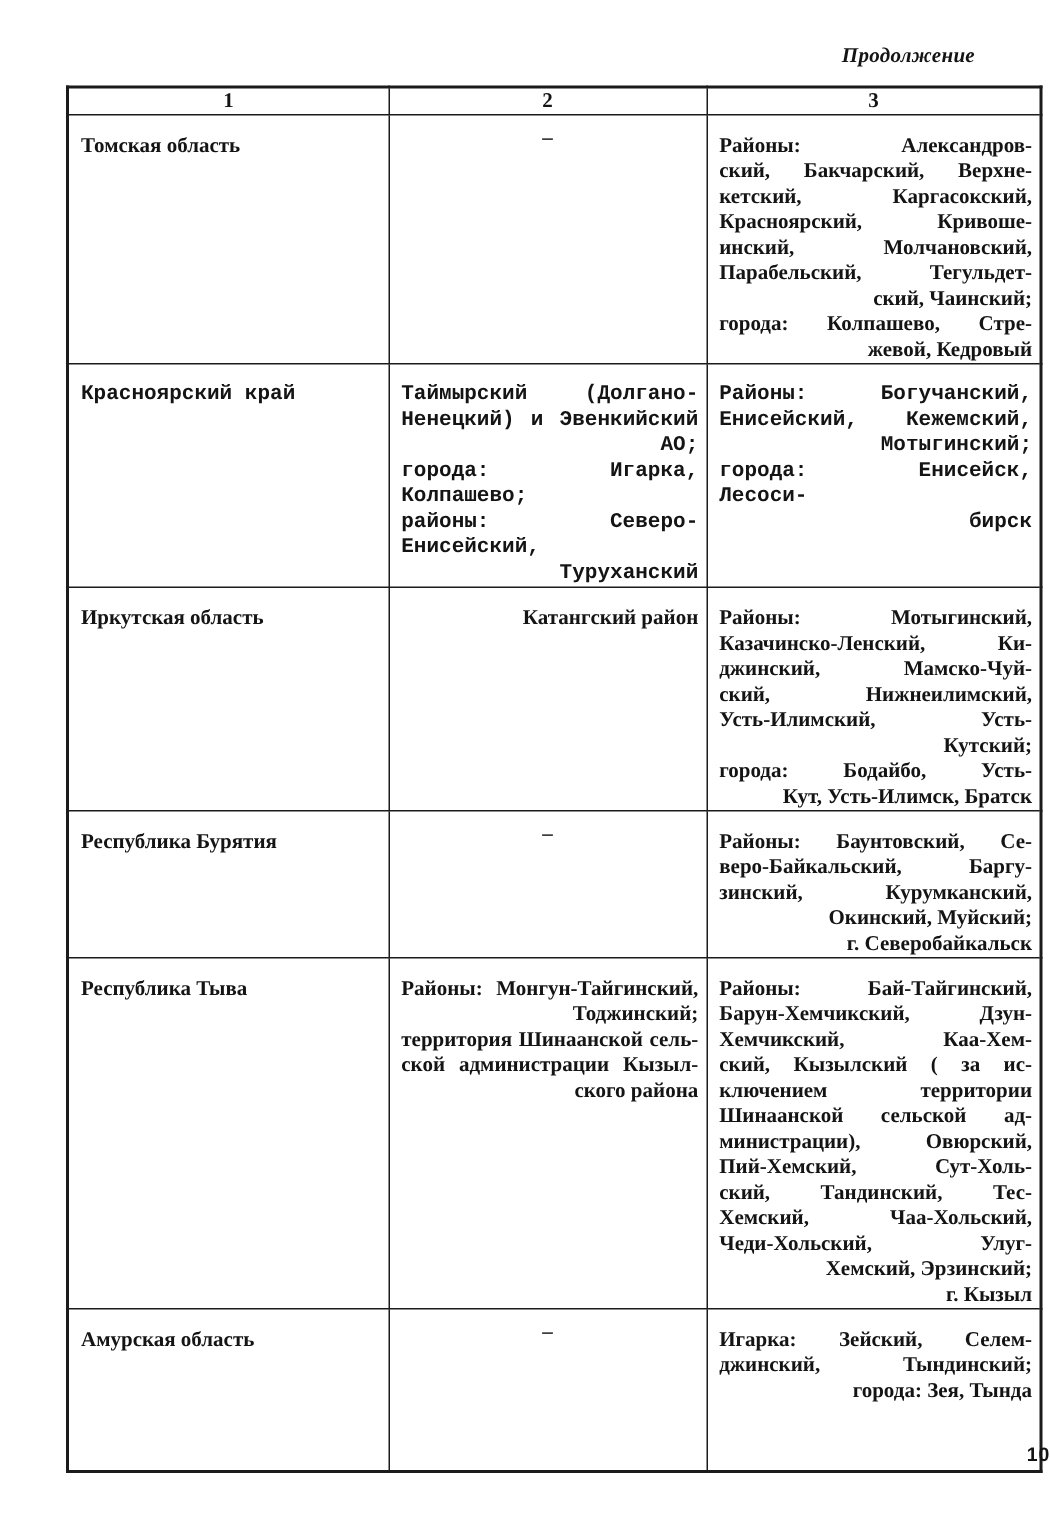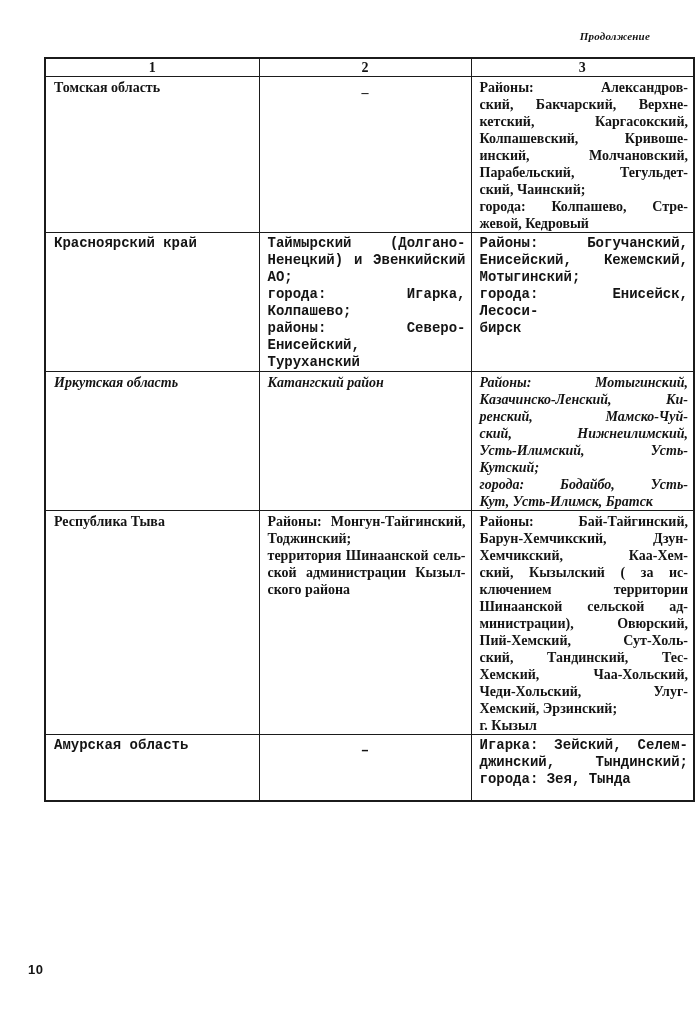--- a/index.html
+++ b/index.html
@@ -11,21 +11,21 @@
     position: relative;
     overflow: hidden;
   }
   .page { position: absolute; inset: 0; background: #fff; }
 
   .continuation {
     position: absolute;
     top: 30px; right: 50px;
     font-style: italic;
     font-weight: 700;
-    font-size: 11px;
+    font-size: 14px;
     letter-spacing: 0.2px;
   }
 
   table.regions {
     position: absolute;
     left: 44px; top: 57px;
     width: 649px;
     border-collapse: collapse;
     table-layout: fixed;
     border: 2px solid #1b1b1b;
@@ -38,30 +38,30 @@
     border: 1.5px solid #1b1b1b;
     vertical-align: top;
     font-size: 14px;
     line-height: 17px;
     font-weight: 700;
     overflow: hidden;
   }
   thead tr { height: 18px; }
   th { text-align: center; padding: 0; line-height: 17px; }
 
-  td { padding: 2px 5px 0 8px; }
+  td { padding: 12px 5px 0 8px; }
   td.dash { text-align: center; padding: 7px 0 0 0; }
 
-  .ln { white-space: normal; }
+  .ln { white-space: normal; text-align: right; }
   .ln.j { text-align: justify; text-align-last: justify; }
 
   .pageno {
     position: absolute;
-    top: 962px; left: 28px; width: 660px;
-    text-align: left;
+    top: 962px; left: 40px; width: 660px;
+    text-align: right;
     font-family: "Liberation Sans", "DejaVu Sans", sans-serif;
     font-size: 13px;
     font-weight: 700;
     letter-spacing: 0.5px;
   }
 </style>
 </head>
 <body>
 
 <div class="page">
@@ -82,21 +82,21 @@
       </tr>
     </thead>
     <tbody id="rows">
         <tr style="height: 156px;">
           <td>Томская область</td>
           <td class="dash">–</td>
           <td>
             <div class="ln j">Районы: Александров-</div>
             <div class="ln j">ский, Бакчарский, Верхне-</div>
             <div class="ln j">кетский, Каргасокский,</div>
-            <div class="ln j">Колпашевский, Кривоше-</div>
+            <div class="ln j">Красноярский, Кривоше-</div>
             <div class="ln j">инский, Молчановский,</div>
             <div class="ln j">Парабельский, Тегульдет-</div>
             <div class="ln">ский, Чаинский;</div>
             <div class="ln j">города: Колпашево, Стре-</div>
             <div class="ln">жевой, Кедровый</div>
           </td>
         </tr>
         <tr style="height: 105px; font-family: Liberation Mono, monospace;">
           <td>Красноярский край</td>
           <td>
@@ -108,34 +108,45 @@
             <div class="ln">Туруханский</div>
           </td>
           <td>
             <div class="ln j">Районы: Богучанский,</div>
             <div class="ln j">Енисейский, Кежемский,</div>
             <div class="ln">Мотыгинский;</div>
             <div class="ln j">города: Енисейск, Лесоси-</div>
             <div class="ln">бирск</div>
           </td>
         </tr>
-        <tr style="height: 139px; font-style: italic;">
+        <tr style="height: 139px;">
           <td>Иркутская область</td>
           <td>
             <div class="ln">Катангский район</div>
           </td>
           <td>
             <div class="ln j">Районы: Мотыгинский,</div>
             <div class="ln j">Казачинско-Ленский, Ки-</div>
-            <div class="ln j">ренский, Мамско-Чуй-</div>
+            <div class="ln j">джинский, Мамско-Чуй-</div>
             <div class="ln j">ский, Нижнеилимский,</div>
             <div class="ln j">Усть-Илимский, Усть-</div>
             <div class="ln">Кутский;</div>
             <div class="ln j">города: Бодайбо, Усть-</div>
             <div class="ln">Кут, Усть-Илимск, Братск</div>
+          </td>
+        </tr>
+        <tr style="height: 85px;">
+          <td>Республика Бурятия</td>
+          <td class="dash">–</td>
+          <td>
+            <div class="ln j">Районы: Баунтовский, Се-</div>
+            <div class="ln j">веро-Байкальский, Баргу-</div>
+            <div class="ln j">зинский, Курумканский,</div>
+            <div class="ln">Окинский, Муйский;</div>
+            <div class="ln">г. Северобайкальск</div>
           </td>
         </tr>
         <tr style="height: 220px; margin-top: 44px;">
           <td>Республика Тыва</td>
           <td>
             <div class="ln j">Районы: Монгун-Тайгинский,</div>
             <div class="ln">Тоджинский;</div>
             <div class="ln j">территория Шинаанской сель-</div>
             <div class="ln j">ской администрации Кызыл-</div>
             <div class="ln">ского района</div>
@@ -149,21 +160,21 @@
             <div class="ln j">Шинаанской сельской ад-</div>
             <div class="ln j">министрации), Овюрский,</div>
             <div class="ln j">Пий-Хемский, Сут-Холь-</div>
             <div class="ln j">ский, Тандинский, Тес-</div>
             <div class="ln j">Хемский, Чаа-Хольский,</div>
             <div class="ln j">Чеди-Хольский, Улуг-</div>
             <div class="ln">Хемский, Эрзинский;</div>
             <div class="ln">г. Кызыл</div>
           </td>
         </tr>
-        <tr style="height: 66px; font-family: Liberation Mono, monospace;">
+        <tr style="height: 108px;">
           <td>Амурская область</td>
           <td class="dash">–</td>
           <td>
             <div class="ln j">Игарка: Зейский, Селем-</div>
             <div class="ln j">джинский, Тындинский;</div>
             <div class="ln">города: Зея, Тында</div>
           </td>
         </tr>
       </tbody>
   </table>

